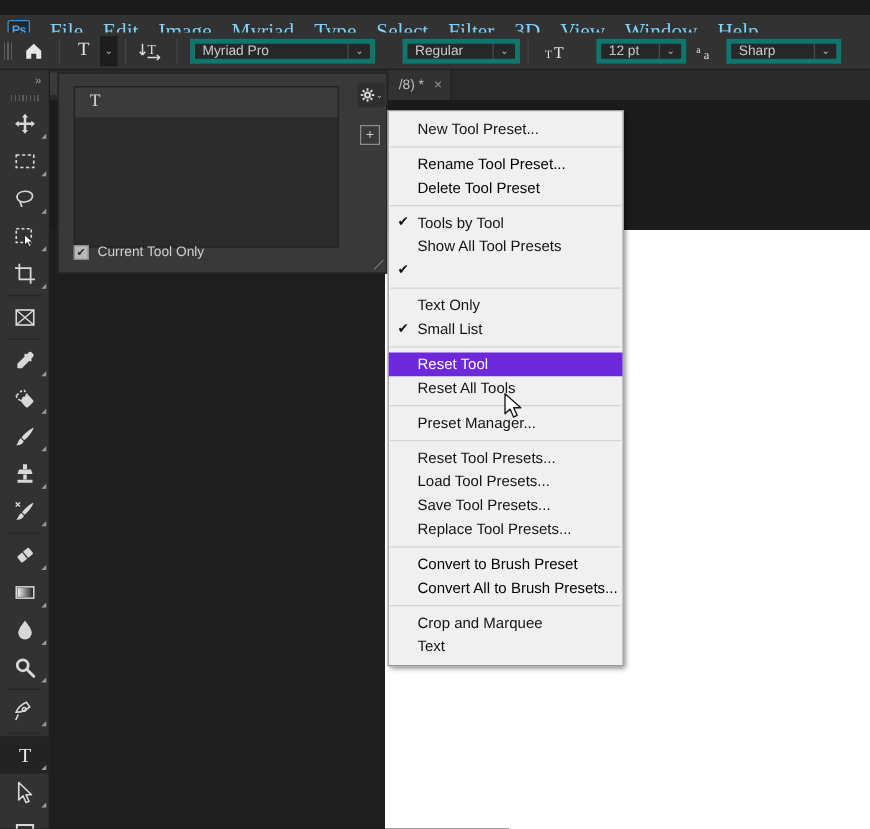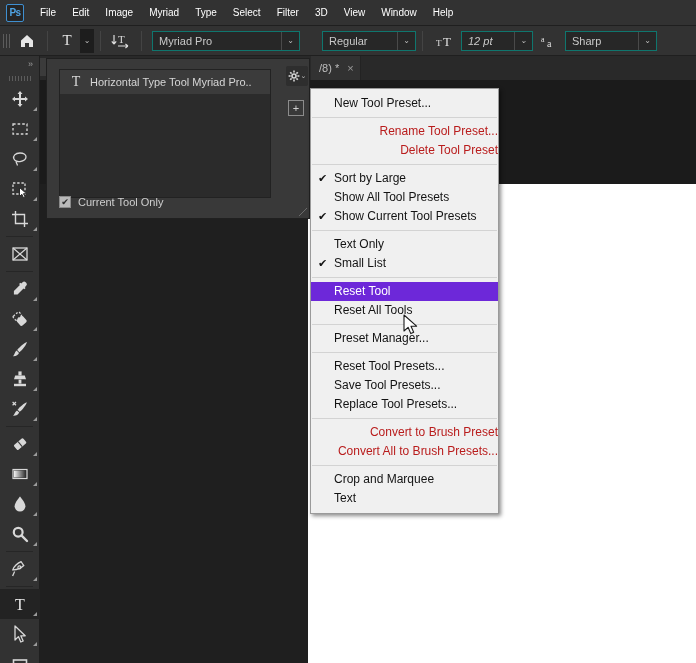--- a/index.html
+++ b/index.html
@@ -6,34 +6,35 @@
   html,body {
     width:696px; height:663px;
     background:#1c1c1c;
     font-family:"Liberation Sans", sans-serif;
     overflow:hidden;
   }
   #app { position:relative; width:696px; height:663px; background:#1b1b1b; }
 
   
   .menubar {
-    position:absolute; left:0; top:0; width:696px; height:26px;
+    position:absolute; left:0; top:12px; width:696px; height:26px;
     background:#323232; display:flex; align-items:center;
     border-bottom:1px solid #1f1f1f;
   }
   .ps-logo {
     width:18px; height:18px; margin-left:6px; margin-right:8px;
     border:1px solid #3f8fd0; border-radius:2px;
     background:#252525; color:#4fa3e3;
     font-size:10px; font-weight:bold; letter-spacing:-0.5px;
     display:flex; align-items:center; justify-content:center;
   }
   .menubar-item {
-    color:#ffffff; font-size:10px; padding:4px 8px; cursor:default;
+    color:#7dd3fc; font-size:17px; padding:4px 8px; cursor:default;
     white-space:nowrap;
+    font-family:Liberation Serif, serif;
   }
 
   
   .optionsbar {
     position:absolute; left:0; top:26px; width:696px; height:30px;
     background:#323232; border-bottom:1px solid #1f1f1f;
     display:flex; align-items:center; padding-left:2px;
   }
   .grip {
     width:8px; height:18px; margin-right:3px;
@@ -56,33 +57,33 @@
   .mini-arrow {
     width:14px; height:24px; background:#1d1d1d;
     display:flex; align-items:center; justify-content:center;
     color:#bdbdbd; font-size:8px;
   }
   .orient-btn {
     width:28px; height:24px; display:flex; align-items:center; justify-content:center;
     color:#dcdcdc;
   }
   .combo {
-    height:20px; background:#272727; border:1px solid #0f766e;
-    display:flex; align-items:center; color:#c9c9c9; font-size:11px;
+    height:20px; background:#272727; border:4px solid #0f766e;
+    display:flex; color:#c9c9c9; font-size:11px;
     padding-left:6px; position:relative;
   }
   .combo .caret {
     position:absolute; right:0; top:0; bottom:0; width:18px;
     border-left:1px solid #4a4a4a;
     display:flex; align-items:center; justify-content:center;
     color:#bdbdbd; font-size:8px;
   }
   .combo.font   { width:148px; margin-left:4px; }
   .combo.style  { width:94px; margin-left:22px; }
-  .combo.size   { width:72px;  margin-left:4px;font-style:italic; }
+  .combo.size   { width:72px;  margin-left:20px; }
   .combo.aa     { width:92px;  margin-left:4px; }
   .size-icon, .aa-icon {
     width:22px; height:22px; display:flex; align-items:center; justify-content:center;
     color:#e0e0e0; margin-left:6px;
   }
 
   
   .toolbar {
     position:absolute; left:0; top:56px; width:40px; height:607px;
     background:#323232; border-right:1px solid #1f1f1f;
@@ -187,21 +188,21 @@
   .ctxmenu {
     position:absolute; left:310px; top:88px; width:189px;
     background:#f0f0f0; border:1px solid #9a9a9a;
     box-shadow:2px 2px 4px rgba(0,0,0,.45);
     padding:2px 0; font-size:12px; color:#131313;
   }
   .mi {
     position:relative; height:19px; line-height:19px;
     padding-left:23px; white-space:nowrap;
   }
-  .mi.disabled { color:#b91c1c;text-align:right; }
+  .mi.disabled { color:#000000; }
   .mi.highlight { background:#6d28d9; color:#ffffff; }
   .mi .check {
     position:absolute; left:7px; top:0; height:19px; line-height:19px;
     font-size:11px; color:#131313;
   }
   .msep { height:1px; background:#d3d3d3; margin:4px 1px; }
   .ctx-pad-top { height:3px; }
   .ctx-pad-bot { height:3px; }
 
   
@@ -452,21 +453,20 @@
           </svg>
         </div>
       </div>
   </div>
 
   <div class="panel-lefttab"></div>
   <div class="preset-panel">
     <div class="preset-list">
       <div class="preset-item">
         <span class="ticon">T</span>
-        <span>Horizontal Type Tool Myriad Pro..</span>
       </div>
     </div>
     <div class="panel-footer">
       <span class="chk">✔</span>
       <span>Current Tool Only</span>
     </div>
     <div class="panel-resize"></div>
   </div>
 
   <div class="gear-btn">
@@ -489,33 +489,34 @@
   <div class="plus-btn">+</div>
 
   <div class="ctxmenu">
     <div class="ctx-pad-top"></div>
     <div id="ctx-body">
         <div class="mi"><span>New Tool Preset...</span></div>
         <div class="msep"></div>
         <div class="mi disabled"><span>Rename Tool Preset...</span></div>
         <div class="mi disabled"><span>Delete Tool Preset</span></div>
         <div class="msep"></div>
-        <div class="mi"><span class="check">✔</span><span>Sort by Large</span></div>
+        <div class="mi"><span class="check">✔</span><span>Tools by Tool</span></div>
         <div class="mi"><span>Show All Tool Presets</span></div>
-        <div class="mi"><span class="check">✔</span><span>Show Current Tool Presets</span></div>
+        <div class="mi"><span class="check">✔</span></div>
         <div class="msep"></div>
         <div class="mi"><span>Text Only</span></div>
         <div class="mi"><span class="check">✔</span><span>Small List</span></div>
         <div class="msep"></div>
         <div class="mi highlight"><span>Reset Tool</span></div>
         <div class="mi"><span>Reset All Tools</span></div>
         <div class="msep"></div>
         <div class="mi"><span>Preset Manager...</span></div>
         <div class="msep"></div>
         <div class="mi"><span>Reset Tool Presets...</span></div>
+        <div class="mi"><span>Load Tool Presets...</span></div>
         <div class="mi"><span>Save Tool Presets...</span></div>
         <div class="mi"><span>Replace Tool Presets...</span></div>
         <div class="msep"></div>
         <div class="mi disabled"><span>Convert to Brush Preset</span></div>
         <div class="mi disabled"><span>Convert All to Brush Presets...</span></div>
         <div class="msep"></div>
         <div class="mi"><span>Crop and Marquee</span></div>
         <div class="mi"><span>Text</span></div>
       </div>
     <div class="ctx-pad-bot"></div>

